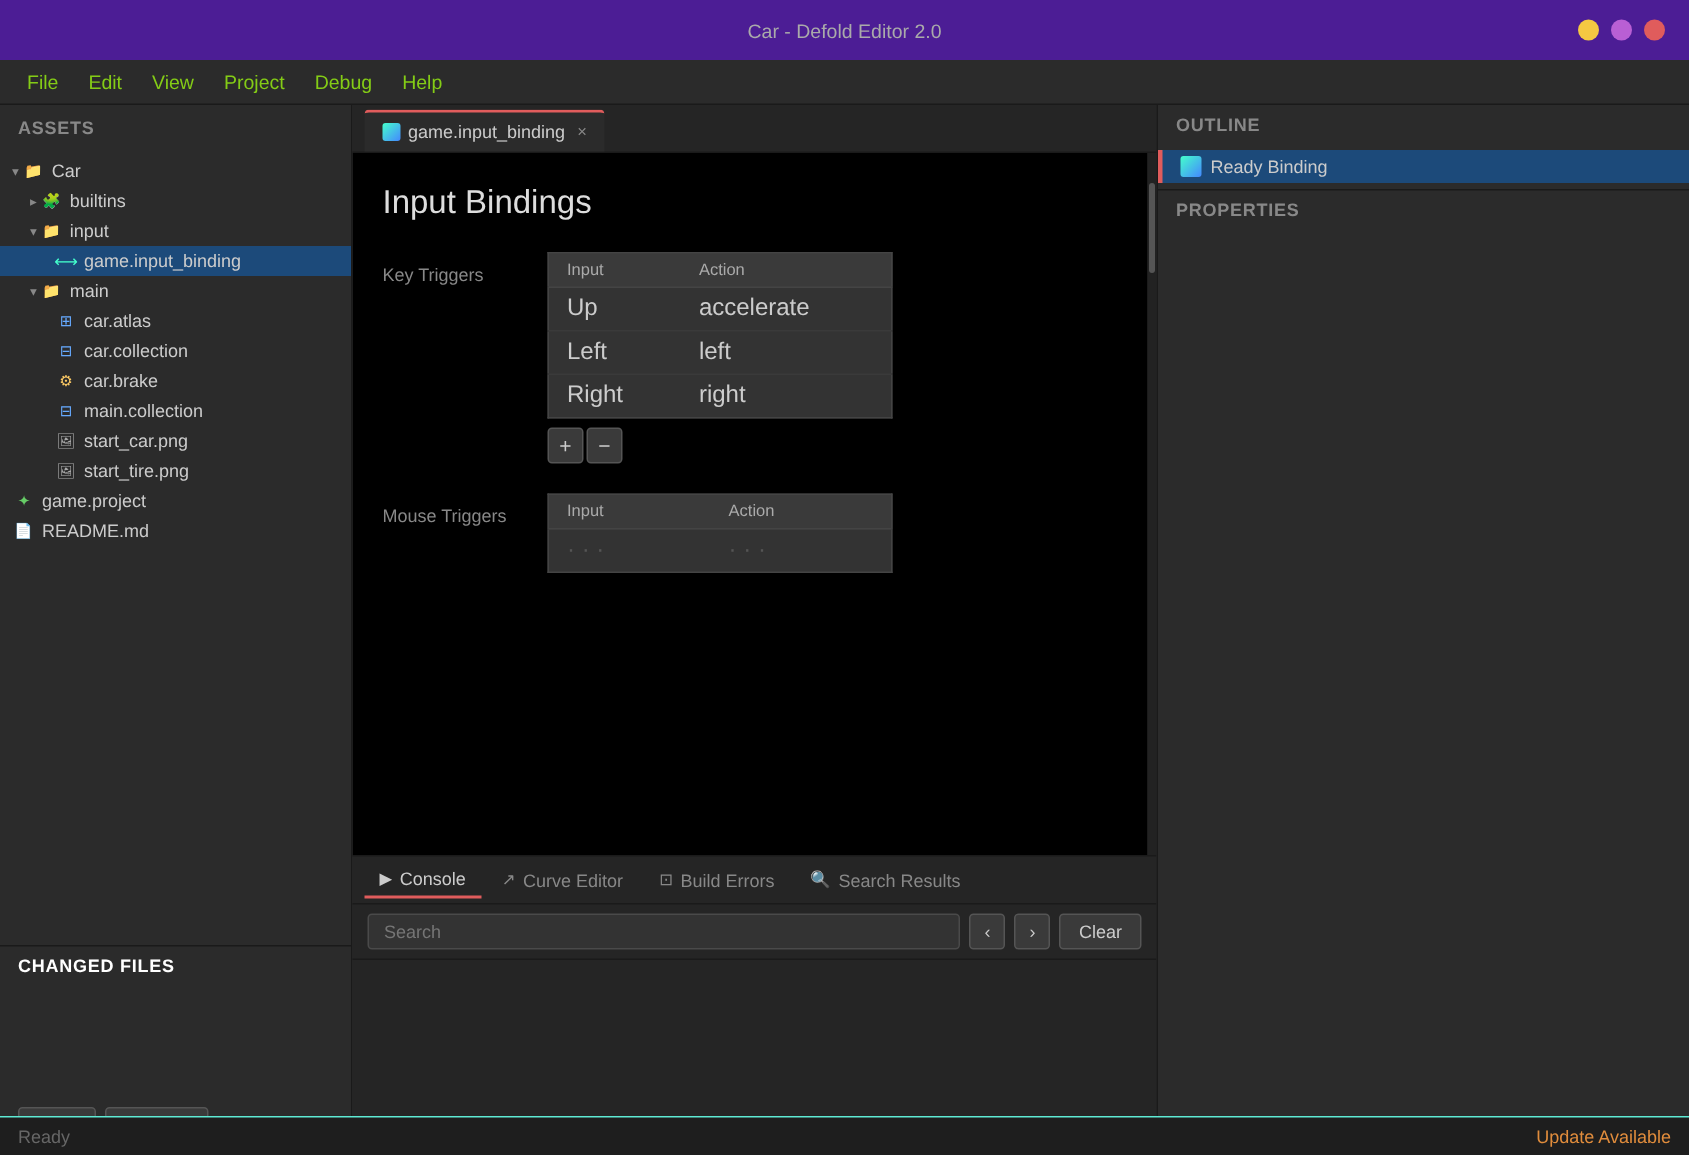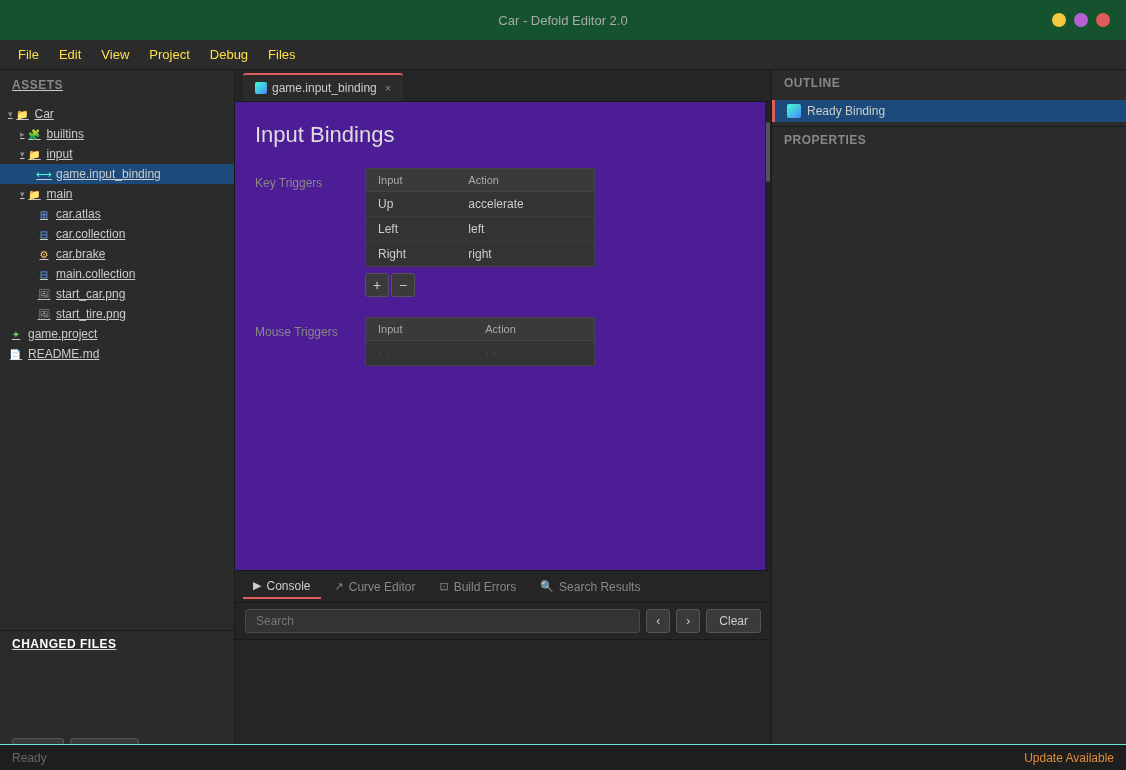--- a/index.html
+++ b/index.html
@@ -9,21 +9,21 @@
       background: #2b2b2b;
       font-family: -apple-system, BlinkMacSystemFont, 'Segoe UI', sans-serif;
       font-size: 13px;
       color: #ccc;
       overflow: hidden;
     }
 
     
     .title-bar {
       height: 40px;
-      background: #14532d;
+      background: #4c1d95;
       display: flex;
       align-items: center;
       justify-content: center;
       position: relative;
     }
     .title-bar-title {
       color: #aaa;
       font-size: 13px;
     }
     .window-controls {
@@ -47,40 +47,39 @@
     .menu-bar {
       height: 30px;
       background: #2b2b2b;
       display: flex;
       align-items: center;
       padding: 0 8px;
       border-bottom: 1px solid #1a1a1a;
     }
     .menu-item {
       padding: 4px 10px;
-      color: #fde047;
+      color: #84cc16;
       cursor: pointer;
       border-radius: 3px;
     }
 
     
     .main-layout {
       display: flex;
       height: calc(770px - 70px);
     }
 
     
     .left-sidebar {
       width: 235px;
       background: #2b2b2b;
       border-right: 1px solid #1a1a1a;
       display: flex;
       flex-direction: column;
       flex-shrink: 0;
-      text-decoration: underline;
     }
     .sidebar-header {
       padding: 8px 12px;
       font-size: 12px;
       color: #888;
       font-weight: 600;
       text-transform: uppercase;
       letter-spacing: 0.5px;
     }
     .tree-area {
@@ -204,21 +203,21 @@
       color: #888;
       font-size: 11px;
       cursor: pointer;
     }
 
     
     .editor-content {
       flex: 1;
       padding: 20px;
       overflow-y: auto;
-      background: #4c1d95;
+      background: #000000;
     }
     .input-bindings-title {
       font-size: 22px;
       color: #ddd;
       font-weight: 300;
       margin-bottom: 20px;
     }
 
     
     .triggers-section {
@@ -244,21 +243,21 @@
       background: #3a3a3a;
       color: #aaa;
       font-size: 11px;
       padding: 5px 12px;
       text-align: left;
       border-bottom: 1px solid #444;
       font-weight: 500;
     }
     .triggers-table td {
       padding: 5px 12px;
-      font-size: 12px;
+      font-size: 16px;
       color: #ccc;
       border-bottom: 1px solid #3a3a3a;
     }
     .triggers-table tr:last-child td { border-bottom: none; }
 
     .table-buttons {
       display: flex;
       gap: 2px;
       margin-top: 6px;
     }
@@ -446,21 +445,21 @@
     <div class="win-btn close"></div>
   </div>
 </div>
 
 <div class="menu-bar">
 <div class="menu-item">File</div>
     <div class="menu-item">Edit</div>
     <div class="menu-item">View</div>
     <div class="menu-item">Project</div>
     <div class="menu-item">Debug</div>
-    <div class="menu-item">Files</div>
+    <div class="menu-item">Help</div>
   </div>
 
 <div class="main-layout">
 
   <div class="left-sidebar">
     <div class="sidebar-header">Assets</div>
 
     <div class="tree-area">
 
       <div class="tree-item tree-indent-0">

